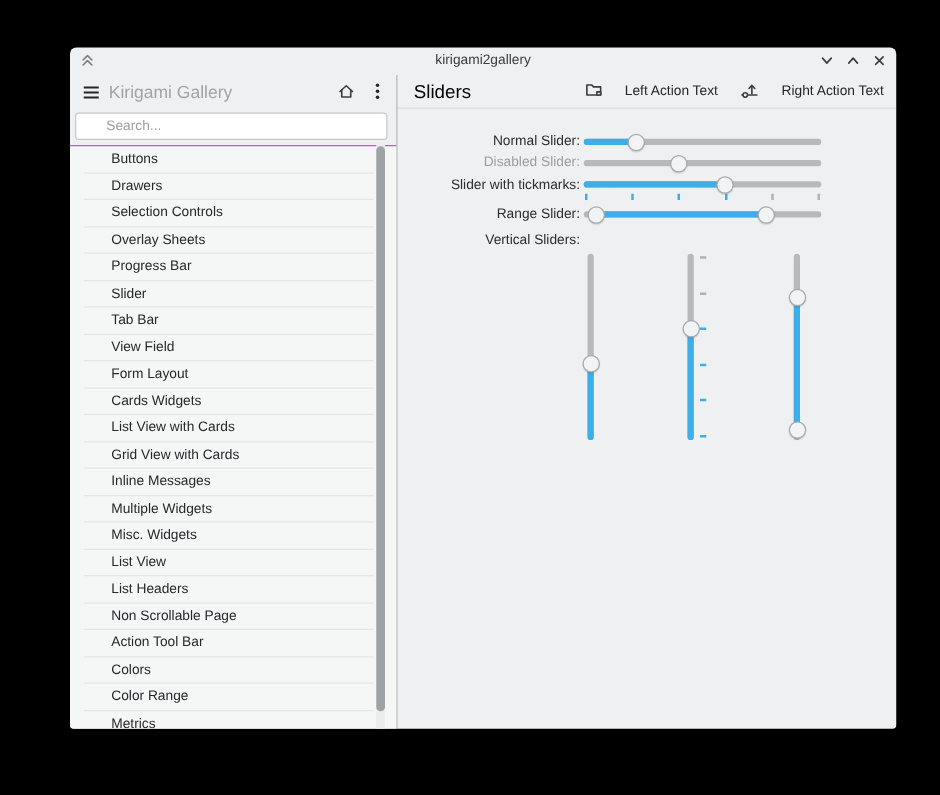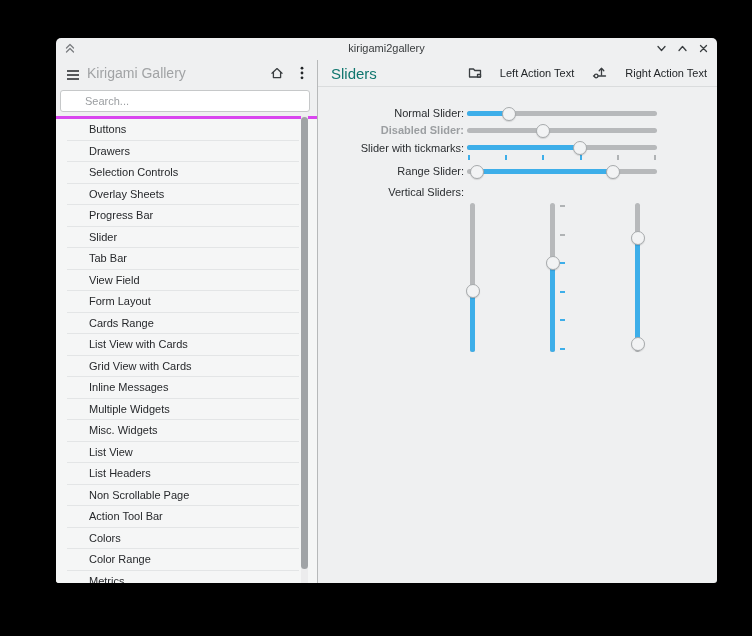--- a/index.html
+++ b/index.html
@@ -17,35 +17,35 @@
   .tb-controls svg, .shade-btn svg { display:block; }
 
   
   .toolbar { position:absolute; top:22px; left:0; right:0; height:27px; display:flex; }
   .sb-header { width:261px; position:relative; }
   .hamburger { position:absolute; left:10px; top:7px; }
   .app-title { position:absolute; left:31px; top:5px; font-size:14px; color:#a1a3a5; }
   .home-btn { position:absolute; right:33px; top:6px; }
   .kebab-btn { position:absolute; right:13px; top:6px; }
   .main-header { flex:1; position:relative; border-bottom:1px solid #dadcdd; }
-  .page-title { position:absolute; left:14px; top:5px; font-size:15px; color:#0f766e; }
+  .page-title { position:absolute; left:14px; top:5px; font-size:15px; color:#000000; }
   .header-actions { position:absolute; right:10px; top:0; height:100%; display:flex; align-items:center; gap:18px; }
   .action-btn { display:flex; align-items:center; gap:18px; font-size:11px; color:#232629; cursor:default; }
 
   .vsep { position:absolute; left:261px; top:22px; bottom:0; width:1px; background:#b7b9ba; }
 
   
   .sidebar { position:absolute; top:49px; left:0; width:261px; bottom:0; }
   .search-input { position:absolute; left:4px; top:3px; width:250px; height:22px;
                   border:1px solid #c6c8c9; border-radius:3px; background:#fff;
                   font-size:11px; color:#44484b; padding:0 24px; outline:none;
                   font-family:"Liberation Sans", sans-serif; }
   .search-input::placeholder { color:#9b9ea1; }
   .list { position:absolute; top:29px; left:0; right:0; bottom:0; background:#f5f6f6;
-          border-top:3px solid #d946ef; overflow:hidden; }
+          border-top:1px solid #d946ef; overflow:hidden; }
   .lrow { height:21.5px; margin:0 18px 0 11px; border-bottom:1px solid #e3e5e6;
           display:flex; align-items:center; }
   .lrow span { padding-left:22px; font-size:11px; color:#26282b; }
   .scrollbar-track { position:absolute; right:9px; top:0; bottom:0; width:7px; background:#ececed; }
   .scrollbar-thumb { position:absolute; right:9px; top:1px; height:452px; width:7px;
                      background:#a0a3a6; border-radius:3.5px; }
 
   
   .main { position:absolute; left:262px; top:49px; right:0; bottom:0; }
   .flabel { position:absolute; left:0; width:146px; text-align:right; font-size:11px;
@@ -196,21 +196,21 @@
 
   <div class="lrow">
           <span>View Field</span>
         </div>
 
   <div class="lrow">
           <span>Form Layout</span>
         </div>
 
   <div class="lrow">
-          <span>Cards Range</span>
+          <span>Cards Widgets</span>
         </div>
 
   <div class="lrow">
           <span>List View with Cards</span>
         </div>
 
   <div class="lrow">
           <span>Grid View with Cards</span>
         </div>
 
@@ -253,21 +253,21 @@
   <div class="lrow">
           <span>Metrics</span>
         </div>
 </div>
     <div class="scrollbar-track" style="top:29px;"></div>
     <div class="scrollbar-thumb" style="top:30px;"></div>
   </div>
 
   <div class="main">
     <div class="flabel" style="top:26px;">Normal Slider:</div>
-    <div class="flabel disabled" style="top:43px;font-weight:bold;">Disabled Slider:</div>
+    <div class="flabel disabled" style="top:43px;">Disabled Slider:</div>
     <div class="flabel" style="top:61px;">Slider with tickmarks:</div>
     <div class="flabel" style="top:84px;">Range Slider:</div>
     <div class="flabel" style="top:105px;">Vertical Sliders:</div>
 
     <div class="h-slider" id="sl-normal" style="top:24px;">
       <div class="h-fill" style="width: 22%;"></div>
       <div class="handle" style="left: calc(22% - 7px);"></div>
     </div>
 
     <div class="h-slider" id="sl-disabled" style="top:41px;">

